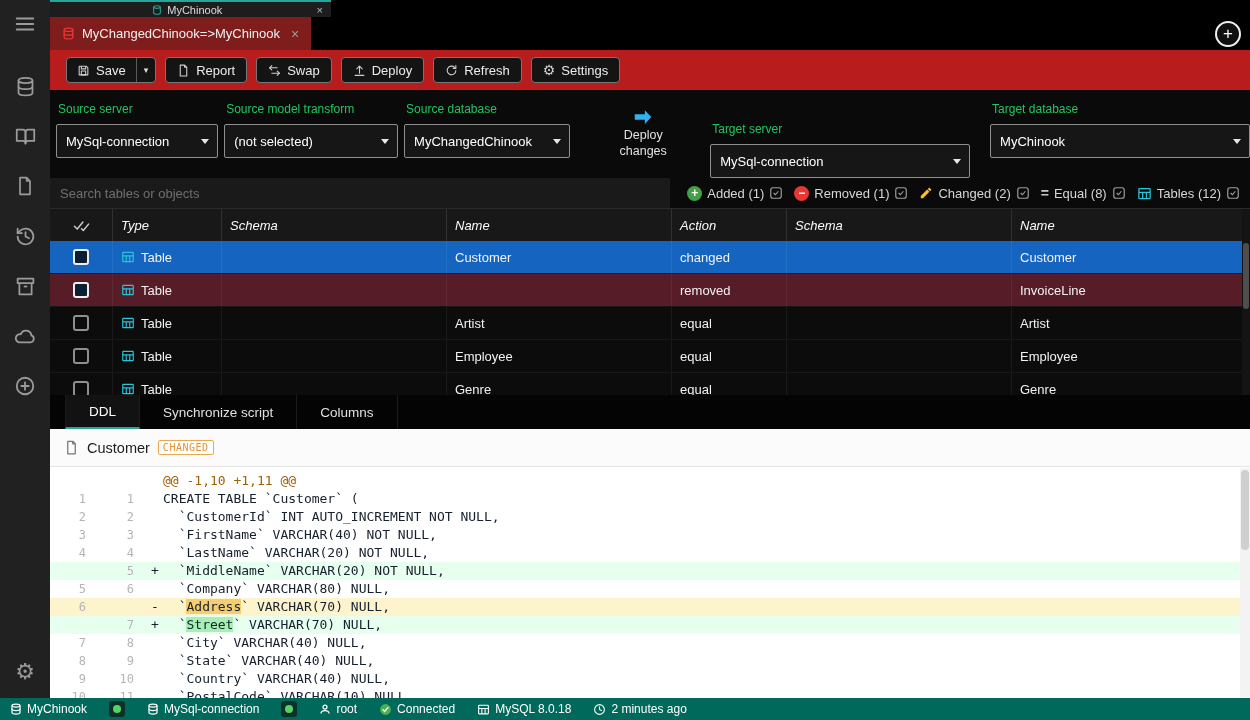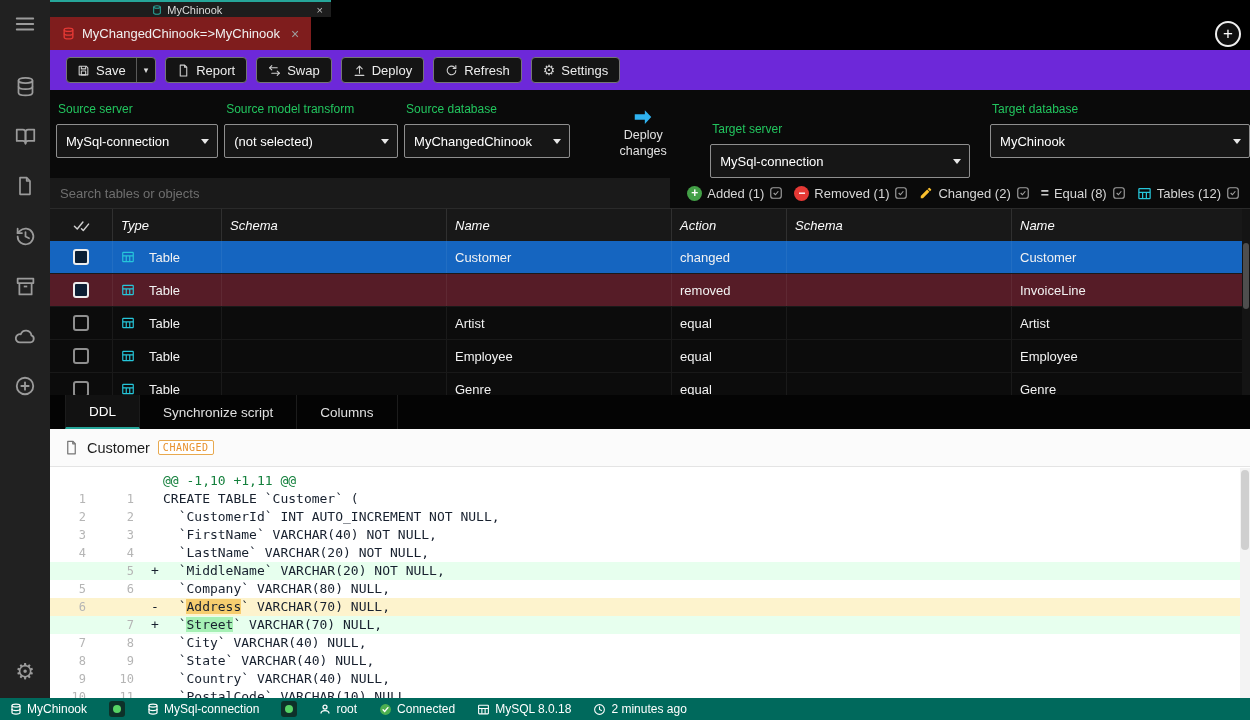--- a/index.html
+++ b/index.html
@@ -20,21 +20,21 @@
   .tabrow1{height:17px;background:#000;display:flex;flex:none;}
   .wtab{width:281px;background:#1d1d1d;border-top:2px solid #26a69a;display:flex;align-items:center;padding:0 8px;font-size:11px;color:#ddd;cursor:pointer;}
   .wtab .title-wrap{flex:1;display:flex;justify-content:center;align-items:center;gap:5px;}
   .wtab .close{color:#bbb;font-size:11px;}
   .tabrow2{height:33px;background:#000;display:flex;align-items:center;flex:none;}
   .dtab{height:33px;background:#7f1d1d;display:flex;align-items:center;padding:0 12px;gap:7px;font-size:13px;color:#f0f0f0;cursor:pointer;}
   .dtab .close{color:#9e9e9e;margin-left:4px;font-size:14px;}
   .newtab{margin-left:auto;margin-right:9px;width:26px;height:26px;border-radius:50%;border:2px solid #f0f0f0;background:#101010;color:#fff;font-size:17px;line-height:21px;text-align:center;cursor:pointer;flex:none;}
 
   
-  .toolbar{height:40px;display:flex;align-items:center;gap:9px;padding-left:16px;background:#6d28d9;flex:none;}
+  .toolbar{height:40px;display:flex;align-items:center;gap:9px;padding-left:16px;background:#b91c1c;flex:none;}
   .btn{height:26px;display:inline-flex;align-items:center;gap:6px;padding:0 11px;background:#141414;border:1px solid #757575;border-radius:4px;color:#ececec;font-size:13px;cursor:pointer;white-space:nowrap;}
   .splitbtn{display:inline-flex;height:26px;border:1px solid #757575;border-radius:4px;background:#141414;overflow:hidden;}
   .splitbtn .part{display:inline-flex;align-items:center;gap:6px;padding:0 10px;font-size:13px;color:#ececec;cursor:pointer;}
   .splitbtn .caret{border-left:1px solid #5a5a5a;padding:0 7px;font-size:9px;display:flex;align-items:center;color:#ddd;cursor:pointer;}
   .gearglyph{font-size:14px;line-height:14px;color:#cfcfcf;}
 
   
   .config{height:88px;display:flex;padding:12px 0 0 6px;background:#0a0a0a;flex:none;}
   .field{display:flex;flex-direction:column;margin-right:6px;}
   .field .flabel{font-size:12px;color:#22c55e;margin-bottom:8px;padding-left:2px;}
@@ -56,21 +56,21 @@
   .round.red{background:#e53935;}
   .eq{color:#c9c9c9;font-weight:bold;font-size:14px;}
 
   
   .gridwrap{position:relative;border-top:1px solid #2a2a2a;flex:none;}
   .ghead{height:32px;display:grid;grid-template-columns:63px 109px 225px 225px 115px 225px 1fr;background:#181818;font-size:13px;color:#fafafa;font-style:italic;}
   .ghead .hcell{display:flex;align-items:center;padding-left:8px;border-right:1px solid #303030;}
   .ghead .hcell.first{justify-content:center;padding-left:0;}
   .grows{height:154px;overflow:hidden;}
   .grow{height:33px;display:grid;grid-template-columns:63px 109px 225px 225px 115px 225px 1fr;background:#0c0c0c;border-bottom:1px solid #191919;font-size:13px;color:#f2f2f2;cursor:pointer;}
-  .grow .cell{display:flex;align-items:center;padding-left:8px;border-right:1px solid rgba(255,255,255,0.06);gap:14px;overflow:hidden;white-space:nowrap;}
+  .grow .cell{display:flex;align-items:center;padding-left:8px;border-right:1px solid rgba(255,255,255,0.06);gap:6px;overflow:hidden;white-space:nowrap;}
   .grow .cell.first{justify-content:center;padding-left:0;}
   .grow.changed{background:#1565c0;}
   .grow.removed{background:#561c27;}
   .cb{width:16px;height:16px;border:2px solid #8f8f8f;border-radius:3px;background:transparent;cursor:pointer;flex:none;}
   .cb.checked{border-color:#ededed;background:#0b1e33;}
   .vsb{position:absolute;top:0;right:0;width:8px;height:186px;background:#141414;}
   .vsb .thumb{position:absolute;top:34px;right:1px;width:6px;height:66px;background:#4e4e4e;border-radius:3px;}
 
   
   .ptabs{height:34px;background:#040404;display:flex;padding-left:15px;flex:none;}
@@ -81,21 +81,21 @@
   
   .ddl{flex:1;background:#fff;display:flex;flex-direction:column;min-height:0;position:relative;}
   .ddl-head{height:38px;background:#fbfbfb;border-bottom:1px solid #e4e4e4;display:flex;align-items:center;gap:8px;padding:0 14px;color:#555;flex:none;}
   .ddl-title{font-size:14.5px;color:#1d1d1d;}
   .badge{font-family:"DejaVu Sans Mono",monospace;font-size:10px;color:#e8912d;border:1px solid #e8a94f;background:#fff;padding:1px 4px;border-radius:2px;letter-spacing:.5px;}
   .codearea{flex:1;overflow:hidden;padding-top:5px;font-family:"DejaVu Sans Mono",monospace;font-size:13px;color:#17202e;}
   .dline{display:flex;height:18px;line-height:18px;}
   .ln{width:48px;flex:none;text-align:right;padding-right:12px;color:#b5b5b5;font-size:12px;}
   .mk{width:17px;flex:none;padding-left:5px;}
   .code{white-space:pre;flex:1;}
-  .dline.hunk,.dline.hunk .code{color:#15803d;}
+  .dline.hunk,.dline.hunk .code{color:#a16207;}
   .dline.added{background:#e7ffee;}
   .dline.added .hl{background:#a6f0b5;}
   .dline.removed{background:#fdf3cd;}
   .dline.removed .hl{background:#f6cd6f;}
   .ddl-sb{position:absolute;right:0;top:39px;bottom:0;width:10px;background:#f3f3f3;}
   .ddl-sb .thumb{position:absolute;top:2px;right:1px;width:8px;height:80px;background:#cfcfcf;border-radius:4px;}
 
   
   .statusbar{height:22px;background:#00695c;display:flex;align-items:center;gap:22px;padding:0 10px;font-size:12px;color:#fff;flex:none;}
   .sitem{display:flex;align-items:center;gap:5px;white-space:nowrap;}

